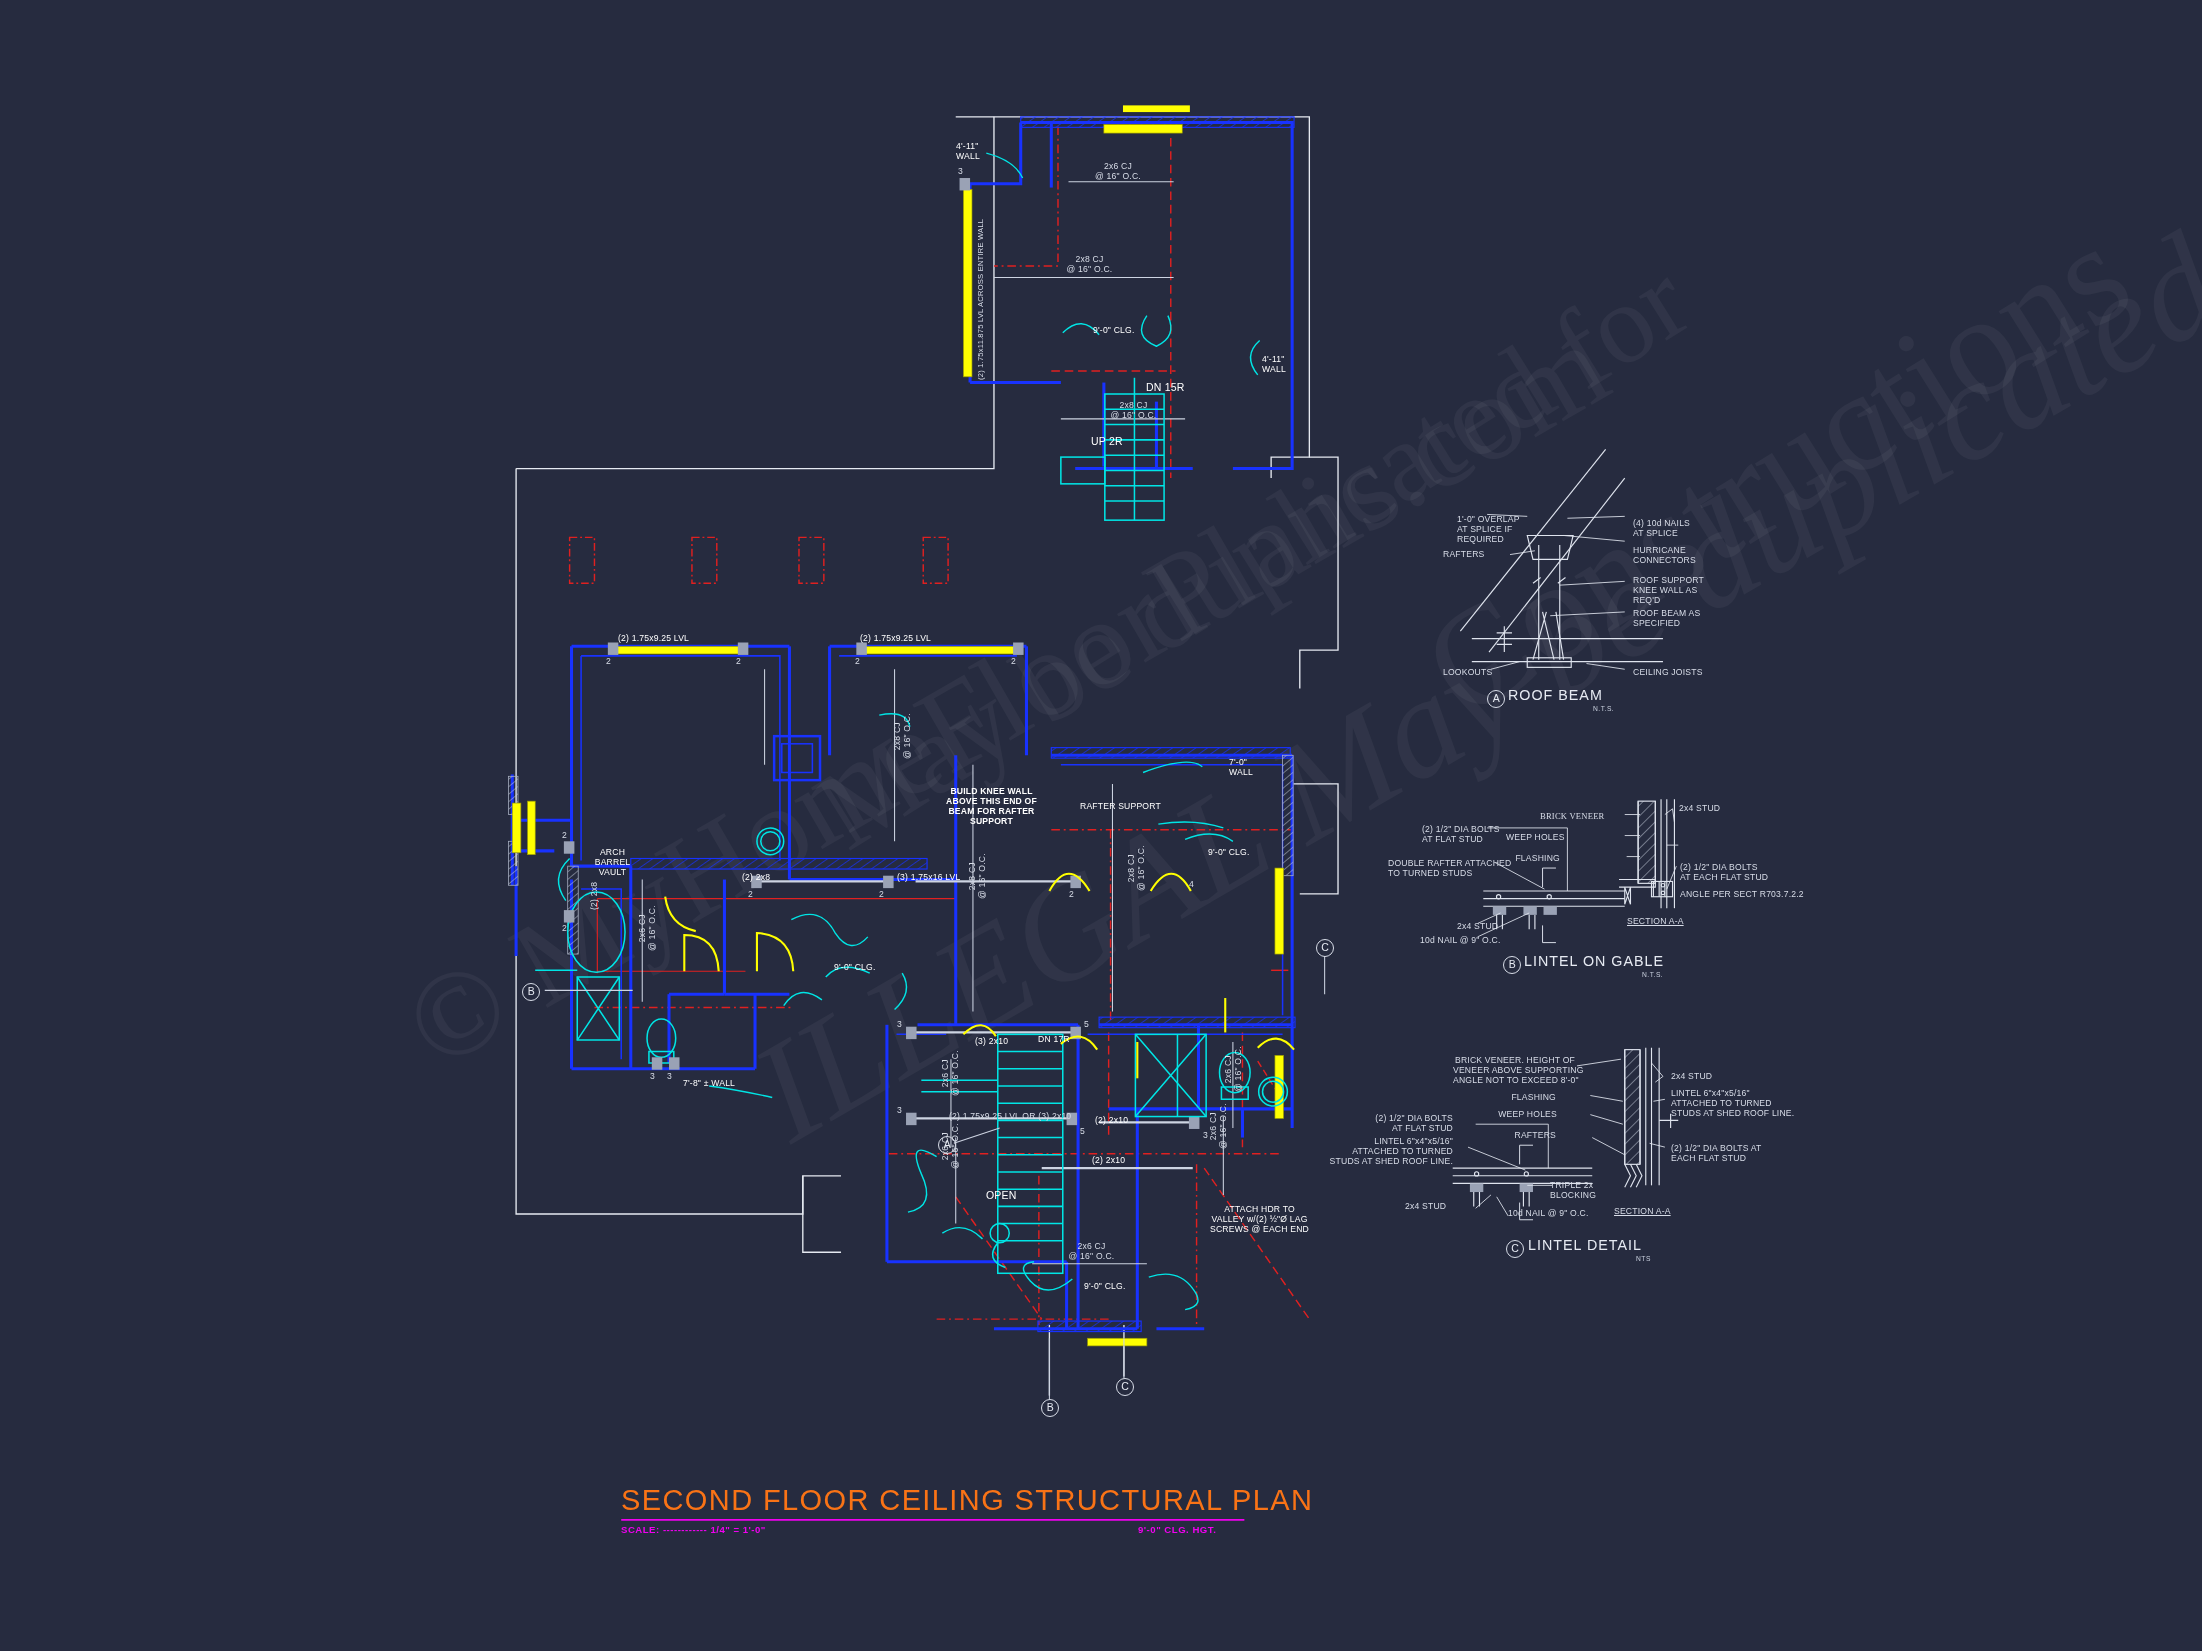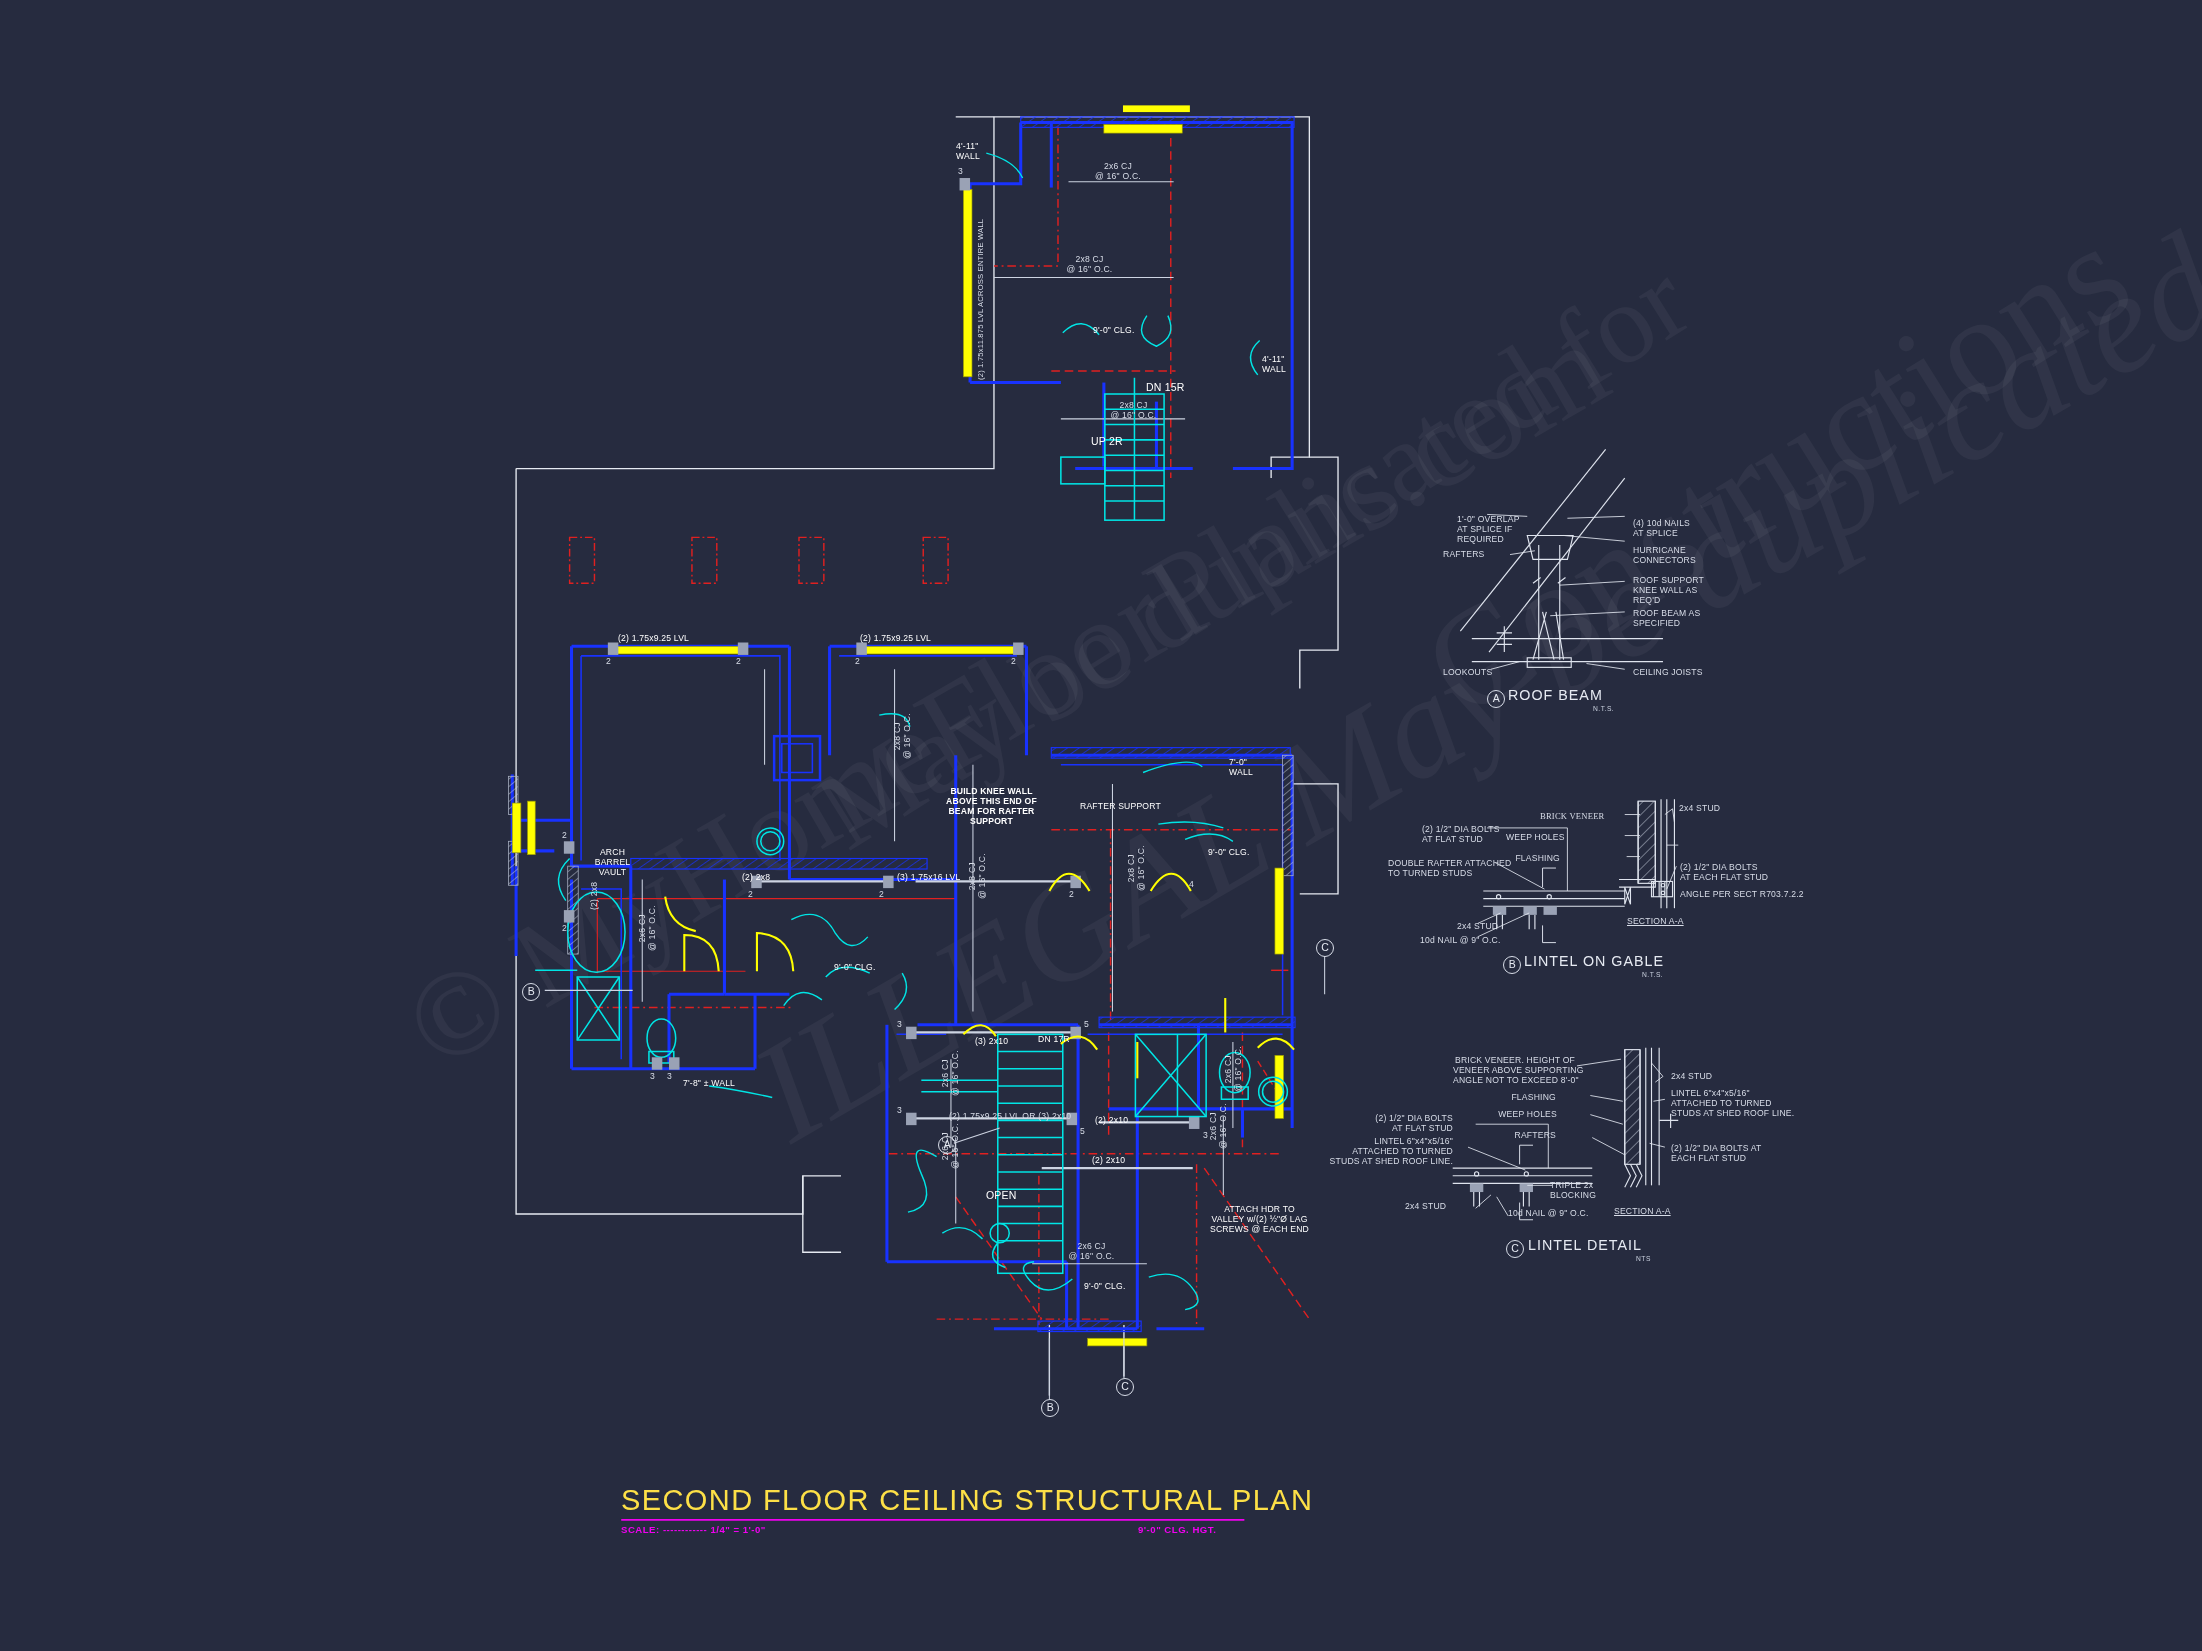--- a/index.html
+++ b/index.html
@@ -13,21 +13,21 @@
   .wm1{left:382px;top:975px;font-size:122px;transform:rotate(-30deg);transform-origin:0 0;}
   .wm2{left:726px;top:1032px;font-size:143px;font-style:italic;transform:rotate(-30deg);transform-origin:0 0;}
   .wm3{left:793px;top:765px;font-size:113px;transform:rotate(-32deg);transform-origin:0 0;}
   .wm4{left:1396px;top:612px;font-size:143px;transform:rotate(-32deg);transform-origin:0 0;}
   .txt{position:absolute;color:#d8dde8;font-size:8.6px;line-height:1.18;
        white-space:pre;letter-spacing:0.2px;}
   .txt.w{color:#ffffff;}
   .txt.c{text-align:center;}
   .txt.r{text-align:right;}
   .big{font-size:10.5px;padding-left:36px;}
-  .title{position:absolute;color:#fde047;font-size:29px;letter-spacing:1.4px;
+  .title{position:absolute;color:#f97316;font-size:29px;letter-spacing:1.4px;
          white-space:nowrap;font-family:"Liberation Sans",sans-serif;}
   .subt{position:absolute;color:#f000f0;font-size:9.6px;letter-spacing:0.5px;white-space:nowrap;font-weight:bold;}
   .dtitle{position:absolute;color:#e6eaf2;font-size:14.3px;letter-spacing:1px;white-space:nowrap;}
   .dnts{position:absolute;color:#c9d0de;font-size:6.7px;letter-spacing:0.5px;}
   .bub{position:absolute;border:1.2px solid #d8dde8;border-radius:50%;
        width:16.3px;height:16.3px;color:#e6eaf2;font-size:10.5px;text-align:center;
        line-height:15.3px;}
 </style>
 </head>
 <body>

